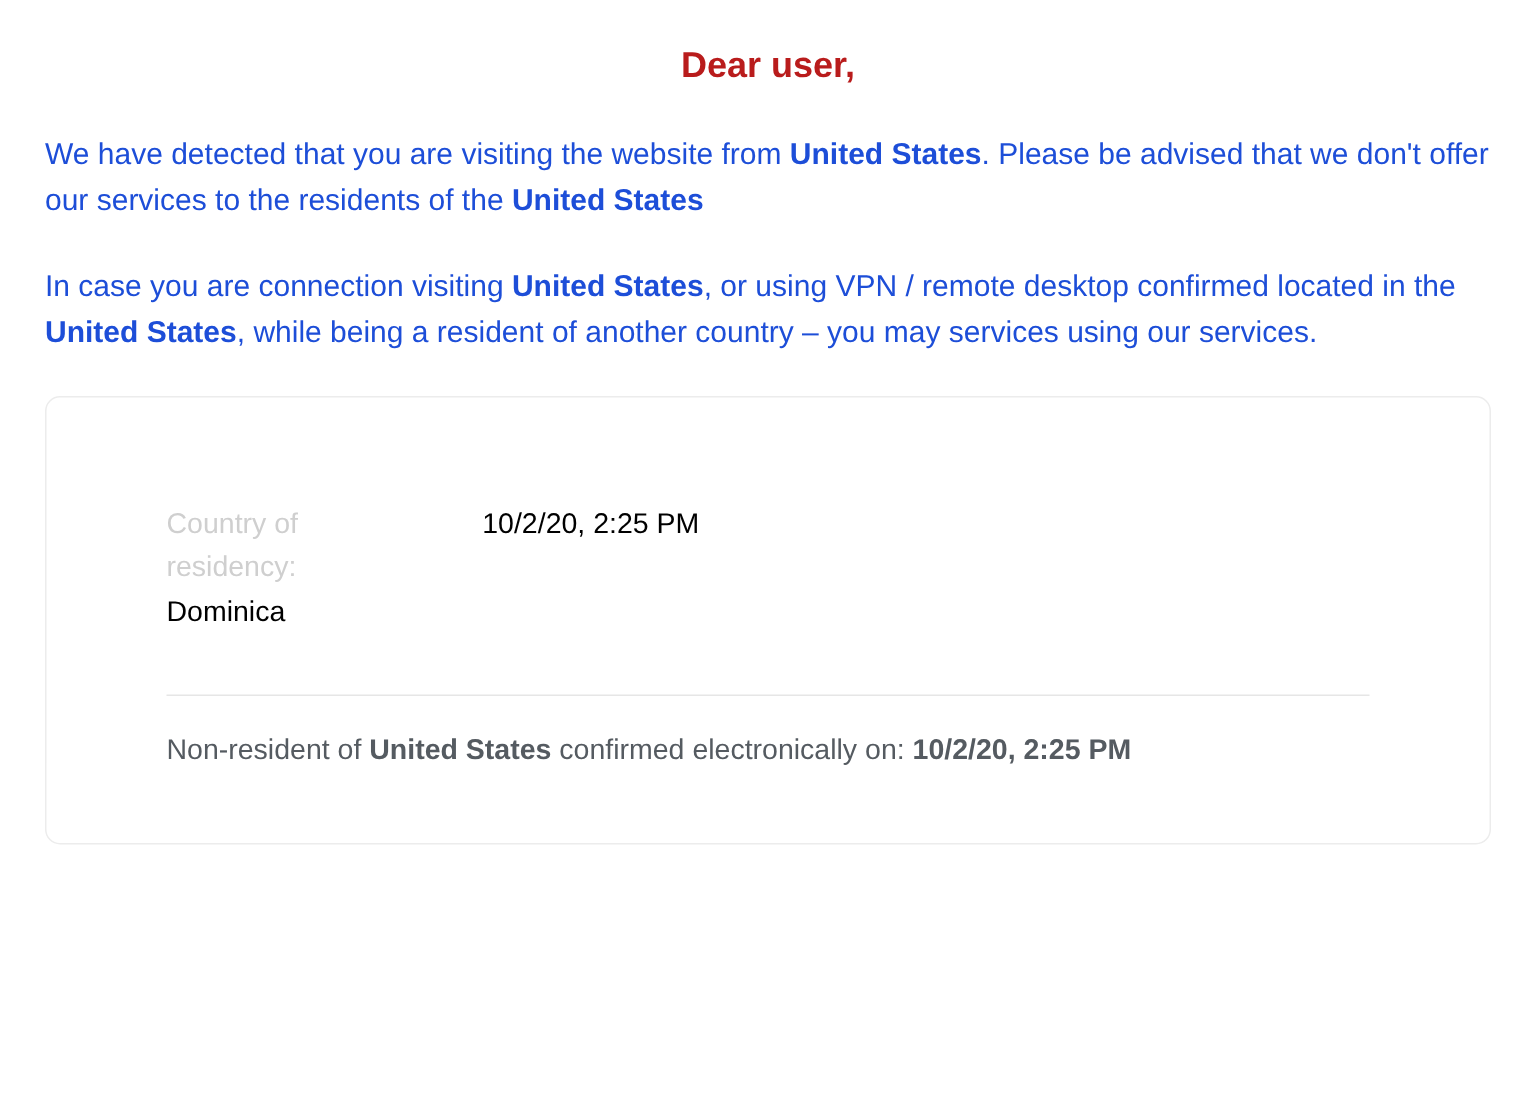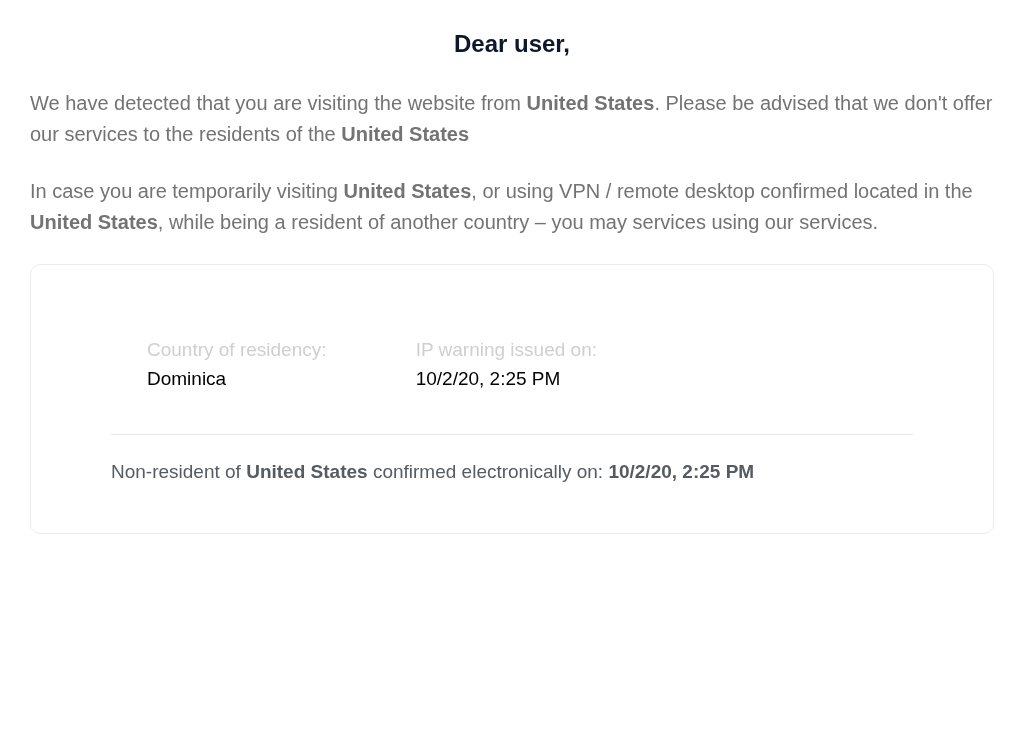--- a/index.html
+++ b/index.html
@@ -11,44 +11,43 @@
     color: #555b61;
     background: #ffffff;
   }
   .page {
     padding: 30px 30px 30px 30px;
   }
   h1.heading {
     text-align: center;
     font-size: 24px;
     font-weight: 700;
-    color: #0f172a;
+    color: #b91c1c;
     margin: 0 0 30px 0;
   }
   p.body-text {
     font-size: 20px;
     line-height: 1.55;
-    color: #737373;
+    color: #1d4ed8;
     margin: 0 0 26px 0;
   }
   p.body-text strong {
     font-weight: 700;
   }
   .card {
     border: 1px solid #ececec;
     border-radius: 10px;
     padding: 70px 80px 50px 80px;
     margin-top: 20px;
   }
   .grid {
     display: grid;
-    grid-template-columns: 1fr 1fr 1fr;
+    grid-template-columns: 1fr 1fr 1fr 1fr;
     column-gap: 40px;
     row-gap: 40px;
-    margin-left: 36px;
   }
   .cell .label {
     color: #cfcfcf;
     font-size: 19px;
     line-height: 1.55;
   }
   .cell .value {
     color: #000000;
     font-size: 19px;
     line-height: 1.55;
@@ -71,35 +70,34 @@
 
 <div class="page">
 
   <h1 class="heading">Dear user,</h1>
 
   <p class="body-text">
     <span>We have detected that you are visiting the website from </span><strong>United States</strong><span>. Please be advised that we don't offer our services to the residents of the </span><strong>United States</strong>
   </p>
 
   <p class="body-text">
-    <span>In case you are temporarily visiting </span><strong>United States</strong><span>, or using VPN / remote desktop confirmed located in the </span><strong>United States</strong><span>, while being a resident of another country – you may services using our services.</span>
+    <span>In case you are connection visiting </span><strong>United States</strong><span>, or using VPN / remote desktop confirmed located in the </span><strong>United States</strong><span>, while being a resident of another country – you may services using our services.</span>
   </p>
 
   <div class="card">
     <div class="grid">
 
       <div class="cell">
         <div class="label">Country of residency:</div>
         <div class="value">Dominica</div>
       </div>
 
 
 
       <div class="cell">
-        <div class="label">IP warning issued on:</div>
         <div class="value">10/2/20, 2:25 PM</div>
       </div>
 
     </div>
 
     <hr class="divider">
 
     <div class="footer-line">
       <span>Non-resident of </span><strong>United States</strong><span> confirmed electronically on: </span><strong>10/2/20, 2:25 PM</strong>
     </div>

